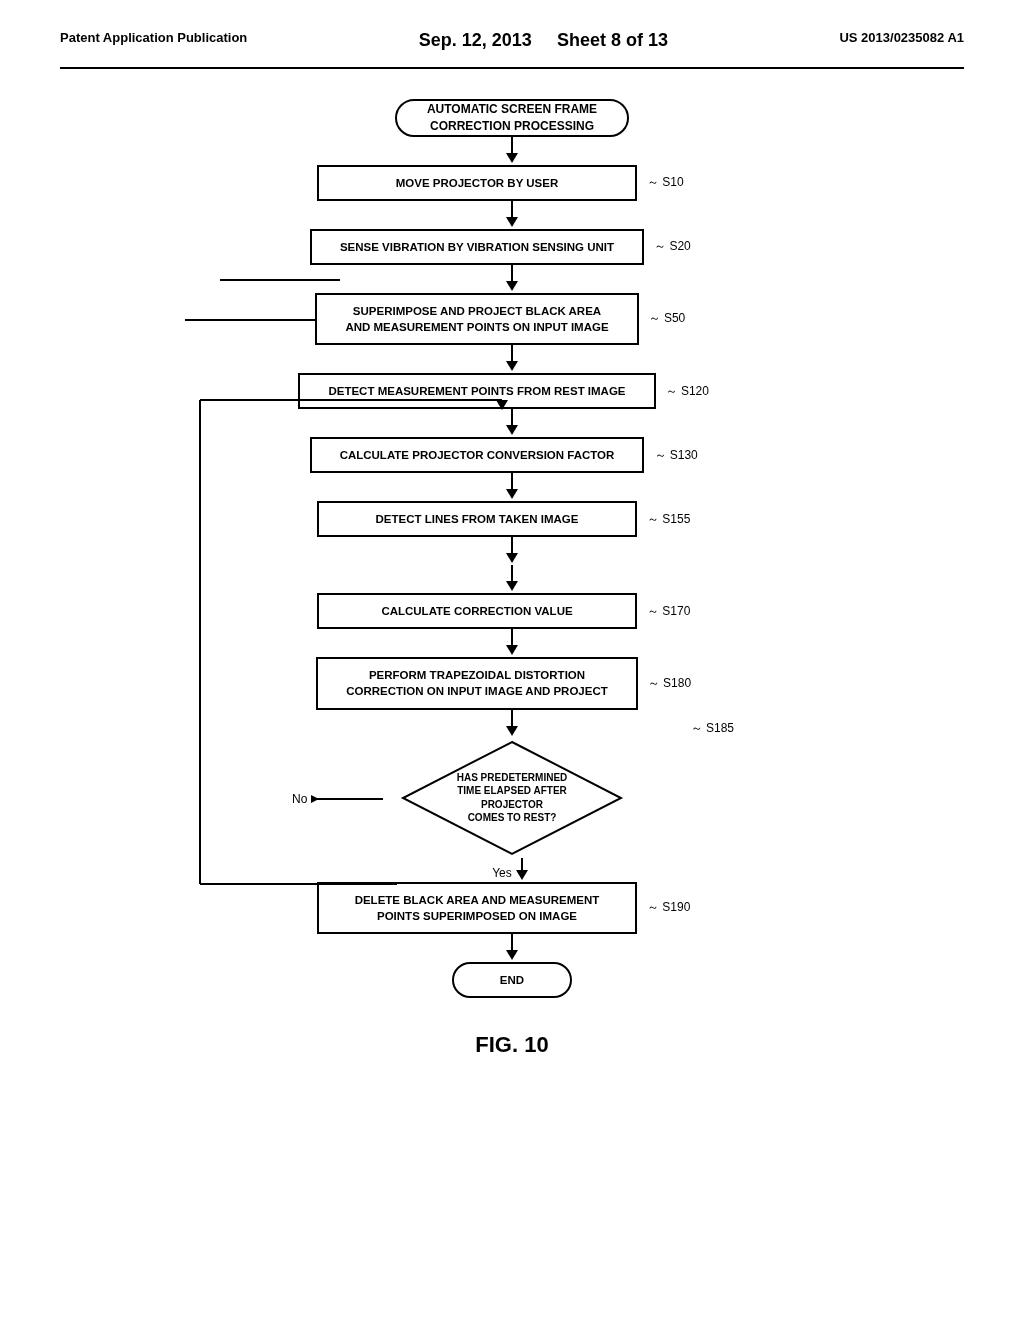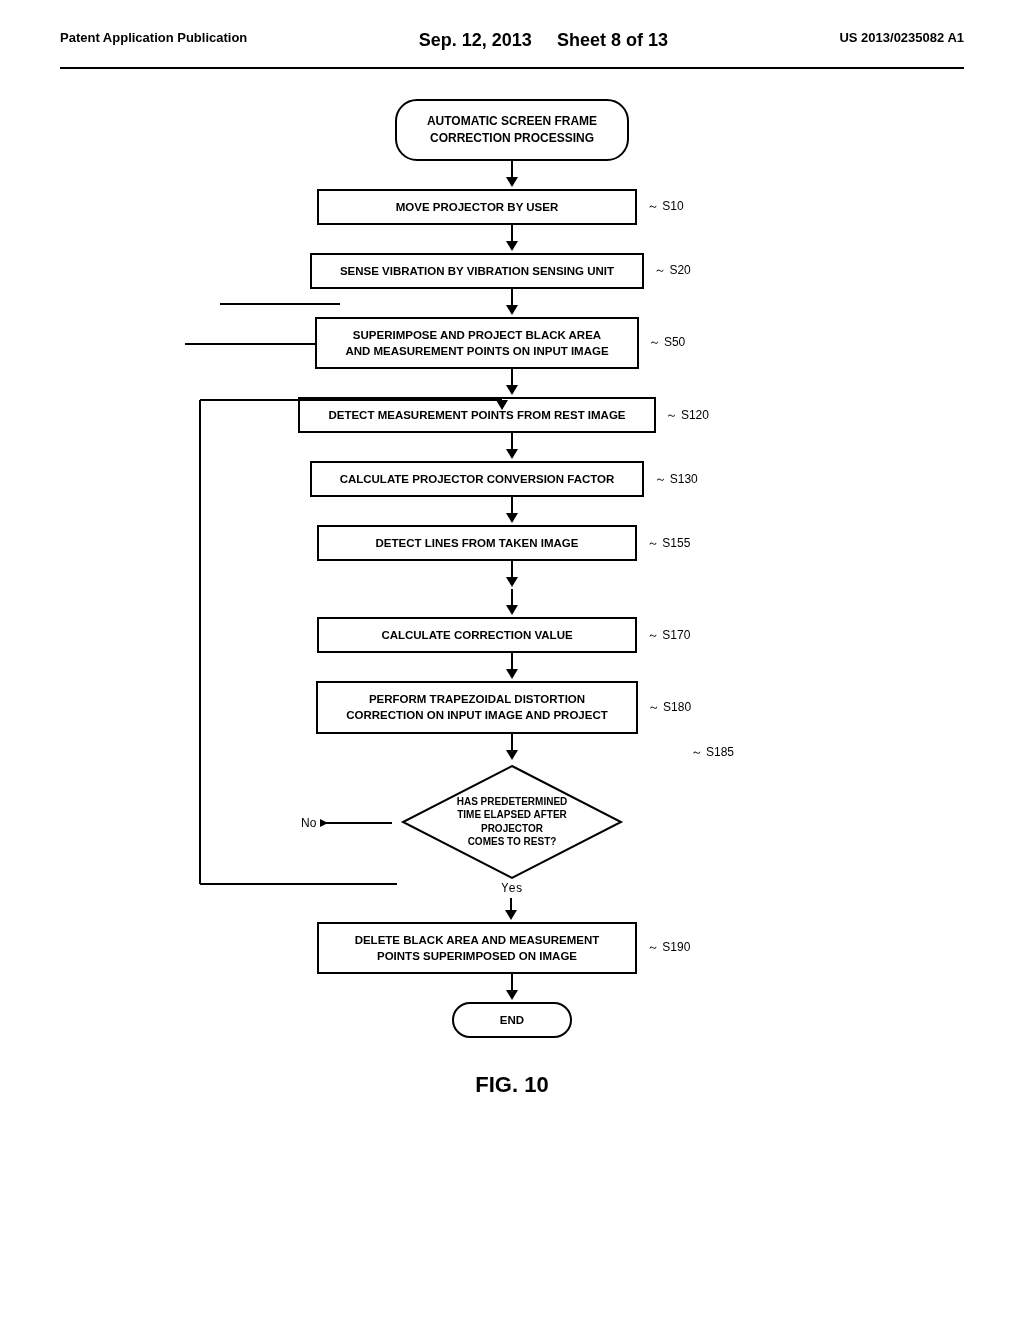--- a/index.html
+++ b/index.html
@@ -100,21 +100,21 @@
       <span>Sep. 12, 2013</span>
       &nbsp;&nbsp;&nbsp;
       <span>Sheet 8 of 13</span>
     </div>
     <div class="header-right">US 2013/0235082 A1</div>
   </div>
 
   <div class="flowchart-container">
 
     <div class="step-row">
-      <div class="box-rounded" style="font-size:12px; padding: 12px 30px;">
+      <div class="box-rounded" style="font-size:12px; padding: 0 30px;">
         AUTOMATIC SCREEN FRAME<br>CORRECTION PROCESSING
       </div>
     </div>
 
     <svg width="20" height="28" style="display:block;margin:0 auto;">
       <line x1="10" y1="0" x2="10" y2="18" stroke="#000" stroke-width="2"></line>
       <polygon points="4,16 16,16 10,26" fill="#000"></polygon>
     </svg>
 
     <div class="step-row">
@@ -218,36 +218,36 @@
 
       <div style="position:absolute; right: 230px; top: -18px; font-size:12px;">～ S185</div>
 
       <div style="position:relative; width:230px; height:120px; display:flex; align-items:center; justify-content:center;">
         <svg width="230" height="120" style="position:absolute;top:0;left:0;">
           <polygon points="115,4 224,60 115,116 6,60" fill="white" stroke="black" stroke-width="2"></polygon>
         </svg>
         <div style="position:relative;z-index:2;text-align:center;font-size:10px;font-weight:bold;line-height:1.35;width:150px;">HAS PREDETERMINED<br>TIME ELAPSED AFTER PROJECTOR<br>COMES TO REST?</div>
       </div>
 
-      <div style="position:absolute; left:241px; top:54px; display:flex; align-items:center;">
+      <div style="position:absolute; left:232px; top:54px; display:flex; align-items:center;">
         <span style="font-size:12px; margin-right:4px;">No</span>
         <svg width="80" height="14">
           <line x1="0" y1="7" x2="72" y2="7" stroke="#000" stroke-width="2"></line>
           <polygon points="0,3 0,11 8,7" fill="#000"></polygon>
         </svg>
       </div>
     </div>
 
     <div style="position:relative; width:100%; height:0;">
       
       
       
     </div>
 
-    <div style="display:flex;flex-direction:column;align-items:flex-start;position:relative;font-family:Liberation Mono, monospace;">
+    <div style="display:flex;flex-direction:row;align-items:flex-end;position:relative;">
       <span style="font-size:12px; margin-bottom:2px;">Yes</span>
       <svg width="20" height="24" style="display:block;">
         <line x1="10" y1="0" x2="10" y2="14" stroke="#000" stroke-width="2"></line>
         <polygon points="4,12 16,12 10,22" fill="#000"></polygon>
       </svg>
     </div>
 
     <div class="step-row">
       <div class="box-rect">DELETE BLACK AREA AND MEASUREMENT<br>POINTS SUPERIMPOSED ON IMAGE</div>
       <span class="step-label">～ S190</span>

